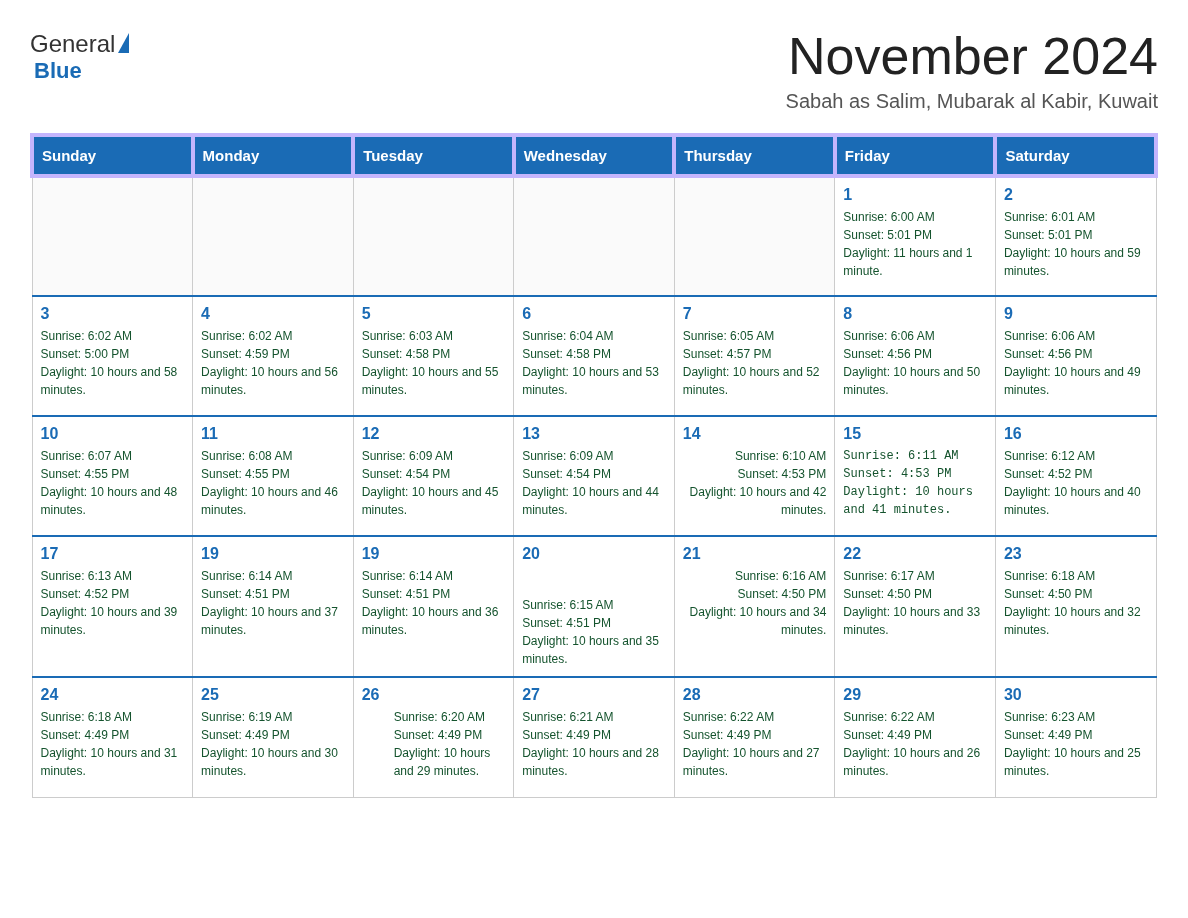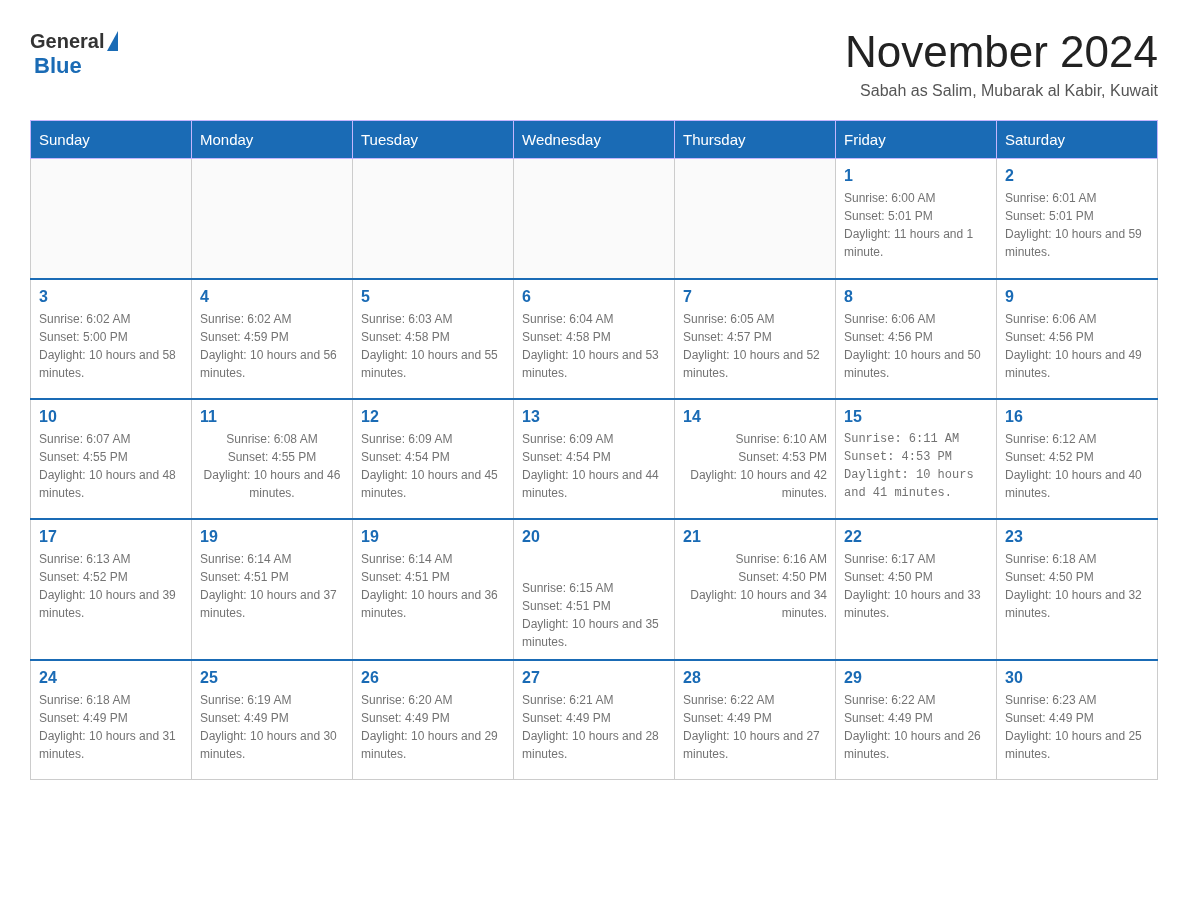--- a/index.html
+++ b/index.html
@@ -18,78 +18,78 @@
     }
     .logo {
       display: flex;
       flex-direction: column;
       align-items: flex-start;
     }
     .title-section {
       text-align: right;
     }
     .month-year {
-      font-size: 44px;
+      font-size: 52px;
       font-weight: normal;
       color: #222;
       line-height: 1;
     }
     .location {
-      font-size: 16px;
+      font-size: 20px;
       color: #555;
       margin-top: 8px;
     }
     .calendar {
       width: 100%;
       border-collapse: collapse;
       border: 1px solid #ccc;
     }
     .calendar th {
       background-color: #1a6bb5;
       color: #fff;
       padding: 10px 8px;
       font-size: 15px;
-      font-weight: normal;
+      font-weight: bold;
       text-align: left;
-      border: 1px solid #c4b5fd;
+      border: 4px solid #c4b5fd;
     }
     .calendar td {
       vertical-align: top;
       padding: 8px;
       border: 1px solid #ccc;
       width: 14.28%;
       height: 120px;
       font-size: 13px;
       color: #333;
     }
     .day-number {
       font-size: 16px;
       font-weight: bold;
       color: #1a6bb5;
       margin-bottom: 4px;
     }
     .day-info {
       font-size: 12px;
-      color: #737373;
+      color: #14532d;
       line-height: 1.5;
     }
     .empty-cell {
       background: #fafafa;
     }
     .row-separator td {
       border-top: 2px solid #1a6bb5;
     }
   </style>
 </head>
 <body>
 
 <div class="header">
   <div class="logo">
     <div style="display:flex; align-items:center;">
-      <span style="font-size:20px; font-weight:bold; color:#333;">General</span>
+      <span style="font-size:24px; font-weight:normal; color:#333;">General</span>
       <span style="display:inline-block; width:0; height:0; border-left:11px solid transparent; border-bottom:20px solid #1a6bb5; margin-left:3px; margin-bottom:2px;"></span>
     </div>
     <span style="font-size:22px; font-weight:bold; color:#1a6bb5; margin-left:4px;">Blue</span>
   </div>
   <div class="title-section">
     <div class="month-year">November 2024</div>
     <div class="location">Sabah as Salim, Mubarak al Kabir, Kuwait</div>
   </div>
 </div>
 
@@ -171,21 +171,21 @@
       </tr>
       <tr class="row-separator">
         <td>
           <div class="day-number">10</div>
           <div class="day-info" style="white-space: pre-line;">Sunrise: 6:07 AM
 Sunset: 4:55 PM
 Daylight: 10 hours and 48 minutes.</div>
         </td>
         <td>
           <div class="day-number">11</div>
-          <div class="day-info" style="white-space: pre-line; text-align: center;">Sunrise: 6:08 AM
+          <div class="day-info" style="white-space: pre-line;">Sunrise: 6:08 AM
 Sunset: 4:55 PM
 Daylight: 10 hours and 46 minutes.</div>
         </td>
         <td>
           <div class="day-number">12</div>
           <div class="day-info" style="white-space: pre-line;">Sunrise: 6:09 AM
 Sunset: 4:54 PM
 Daylight: 10 hours and 45 minutes.</div>
         </td>
         <td>
@@ -265,21 +265,21 @@
 Daylight: 10 hours and 31 minutes.</div>
         </td>
         <td>
           <div class="day-number">25</div>
           <div class="day-info" style="white-space: pre-line;">Sunrise: 6:19 AM
 Sunset: 4:49 PM
 Daylight: 10 hours and 30 minutes.</div>
         </td>
         <td>
           <div class="day-number">26</div>
-          <div class="day-info" style="white-space: pre-line;">Sunrise: 6:20 AM
+          <div class="day-info" style="white-space: pre-line; margin-left: 32px;">Sunrise: 6:20 AM
 Sunset: 4:49 PM
 Daylight: 10 hours and 29 minutes.</div>
         </td>
         <td>
           <div class="day-number">27</div>
           <div class="day-info" style="white-space: pre-line;">Sunrise: 6:21 AM
 Sunset: 4:49 PM
 Daylight: 10 hours and 28 minutes.</div>
         </td>
         <td>

